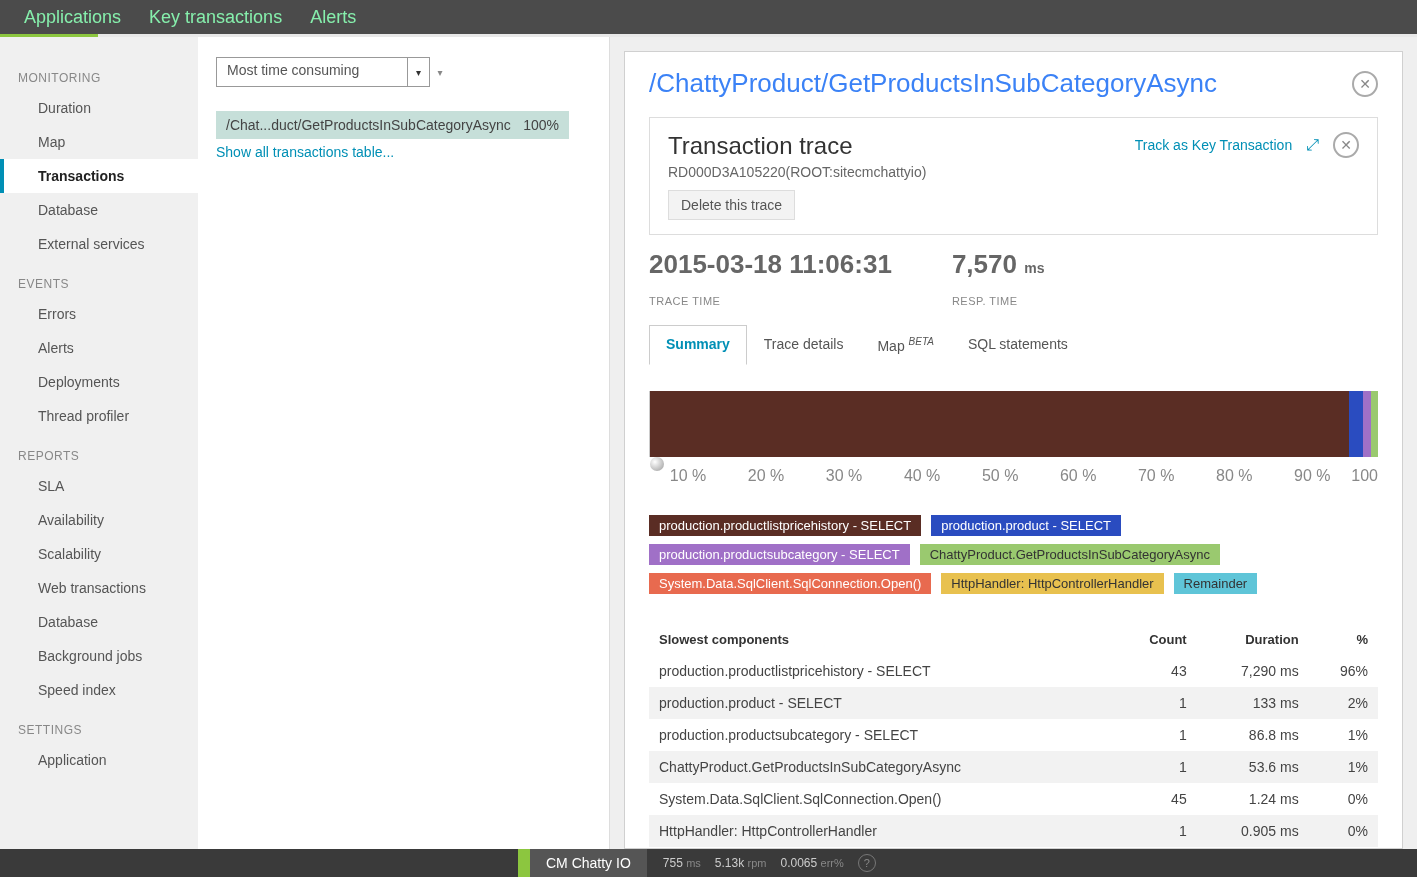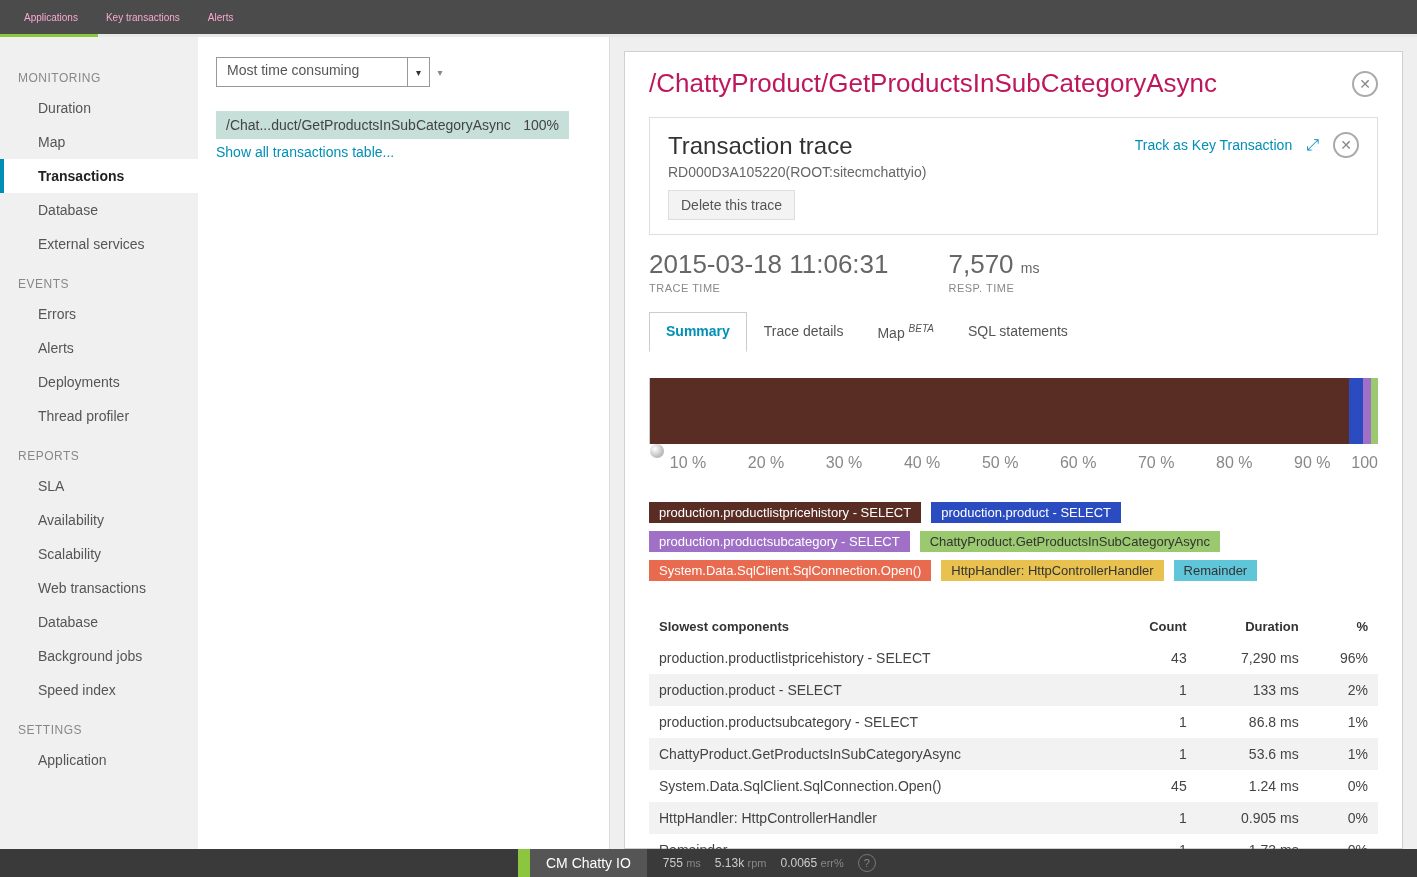--- a/index.html
+++ b/index.html
@@ -1,19 +1,19 @@
 <!DOCTYPE html>
 <html><head>
 <meta charset="utf-8">
 <style>
 * { box-sizing: border-box; margin: 0; padding: 0; }
 body { font-family: "Segoe UI", -apple-system, sans-serif; font-size: 14px; color: #333; background: #fff; overflow: hidden; width: 1417px; height: 877px; position: relative; }
 
 .topnav { background: #4b4b4b; height: 34px; display: flex; align-items: center; padding: 0 10px; }
-.topnav a { color: #f9a8d4; text-decoration: none; padding: 0 14px; font-size: 10px; }
+.topnav a { color: #86efac; text-decoration: none; padding: 0 14px; font-size: 18px; }
 .green-strip { height: 3px; background: #e8e8e8; }
 .green-strip .accent { width: 98px; height: 3px; background: #8cc63f; }
 
 .layout { display: flex; height: calc(100% - 37px - 28px); }
 
 .sidebar { width: 198px; background: #f0f0f0; overflow-y: auto; padding-top: 18px; }
 .side-section-title { color: #888; font-size: 12px; letter-spacing: 0.5px; padding: 16px 18px 6px; }
 .side-item { display: block; padding: 9px 18px 9px 38px; color: #555; font-size: 14px; cursor: pointer; }
 .side-item.active { background: #fff; color: #222; font-weight: 600; border-left: 4px solid #008fb5; padding-left: 34px; }
 
@@ -22,34 +22,34 @@
 .select-box { display: flex; border: 1px solid #999; height: 30px; }
 .select-text { padding: 4px 10px; width: 190px; font-size: 14px; color: #555; }
 .select-caret { width: 22px; border-left: 1px solid #999; display: flex; align-items: center; justify-content: center; font-size: 10px; }
 .select-outer-caret { width: 20px; display: flex; align-items: center; justify-content: center; color: #888; font-size: 10px; }
 .tx-row { display: flex; justify-content: space-between; padding: 6px 10px; background: #c6dfd9; margin-right: 40px; font-size: 14px; color: #444; }
 .show-all { color: #008fb5; font-size: 14px; margin-top: 5px; cursor: pointer; }
 
 .right { flex: 1; background: #efefef; padding: 14px 14px 0 14px; position: relative; overflow: hidden; }
 .panel { background: #fff; border: 1px solid #d0d0d0; padding: 16px 24px 0; height: 100%; position: relative; }
 .breadcrumb-row { display: flex; justify-content: space-between; align-items: center; margin-bottom: 18px; }
-.breadcrumb { font-size: 26px; font-weight: 300; color: #be185d; }
+.breadcrumb { font-size: 26px; font-weight: 300; color: #3b82f6; }
 .circ-btn { width: 26px; height: 26px; border: 2px solid #aaa; border-radius: 50%; display: inline-flex; align-items: center; justify-content: center; color: #888; cursor: pointer; font-size: 14px; }
 
 .trace-header { border: 1px solid #ddd; padding: 14px 18px; margin-bottom: 14px; position: relative; }
 .trace-title-row { display: flex; justify-content: space-between; align-items: flex-start; }
 .trace-title { font-size: 24px; font-weight: 300; color: #333; }
 .trace-actions { display: flex; align-items: center; gap: 14px; }
 .track-key { color: #008fb5; font-size: 14px; cursor: pointer; }
 .expand-icon { color: #008fb5; font-size: 16px; cursor: pointer; }
 .trace-sub { font-size: 14px; color: #666; margin-top: 4px; }
 .delete-trace { display: inline-block; background: #f3f3f3; border: 1px solid #ddd; padding: 6px 12px; font-size: 14px; color: #555; margin-top: 10px; cursor: pointer; }
 
 .stats-row { display: flex; gap: 60px; margin-bottom: 18px; }
-.stat-big { font-size: 26px; font-weight: 400; color: #666; margin-bottom: 2px; }
+.stat-big { font-size: 26px; font-weight: 700; color: #666; margin-bottom: 15px; }
 .stat-big .unit { font-size: 14px; }
 .stat-label { font-size: 11px; color: #888; letter-spacing: 0.5px; }
 
 .tabs { display: flex; border-bottom: 0; }
 .tab { padding: 10px 16px; font-size: 14px; color: #555; cursor: pointer; border: 1px solid transparent; }
 .tab.active { color: #008fb5; border: 1px solid #ccc; border-bottom-color: #fff; font-weight: 600; }
 .tab sup { font-size: 10px; font-style: italic; }
 
 .chart-area { margin-top: 26px; }
 .bar-wrap { position: relative; height: 66px; width: 100%; border-left: 1px solid #ccc; }

